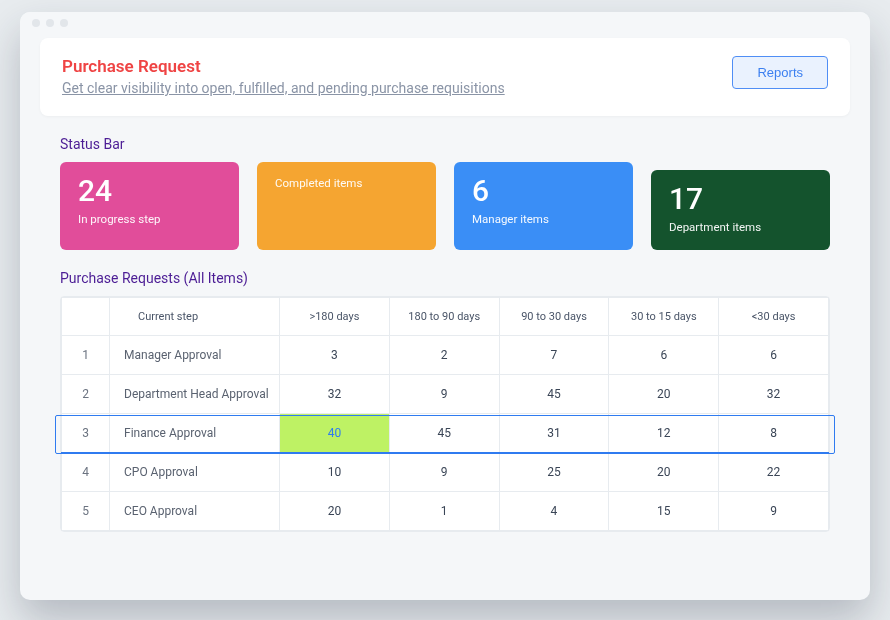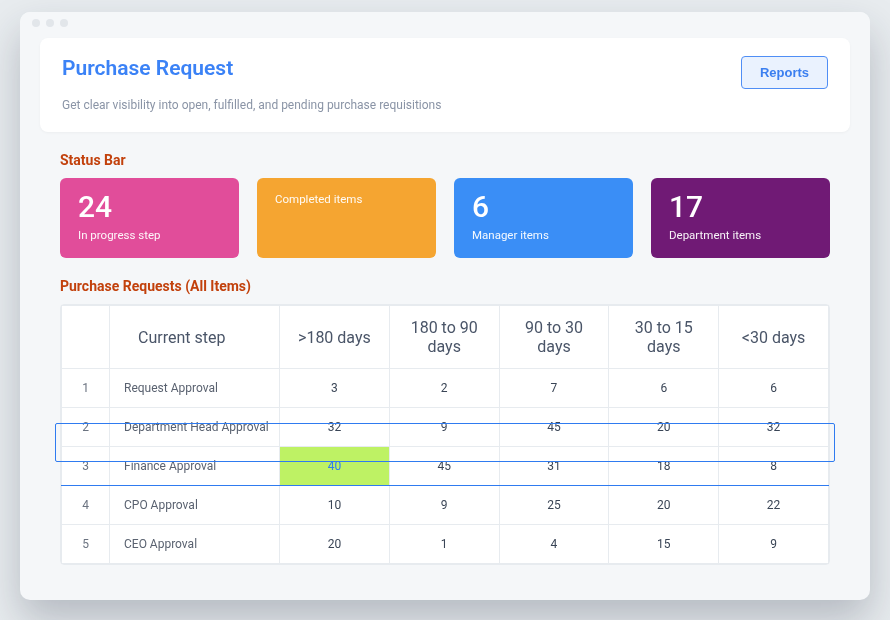--- a/index.html
+++ b/index.html
@@ -40,43 +40,44 @@
     margin: 4px 20px 0 20px;
     background: #fff;
     border-radius: 8px;
     padding: 18px 22px 20px 22px;
     display: flex;
     justify-content: space-between;
     align-items: flex-start;
     box-shadow: 0 1px 3px rgba(0,0,0,0.04);
   }
   .header-text h1 {
-    font-size: 21px;
+    font-size: 17px;
     font-weight: 600;
-    color: #3b82f6;
-    margin-bottom: 18px;
+    color: #ef4444;
+    margin-bottom: 4px;
   }
   .header-text p {
-    font-size: 12px;
+    font-size: 14px;
     color: #8a94a6;
+    text-decoration: underline;
   }
   .reports-btn {
     border: 1px solid #4f8ef5;
     background: #eaf2fe;
     color: #3b7ff0;
     font-size: 13px;
-    font-weight: 700;
-    padding: 8px 18px;
+    font-weight: 400;
+    padding: 8px 24px;
     border-radius: 4px;
     cursor: pointer;
   }
   .section-label {
     font-size: 14px;
-    font-weight: 700;
-    color: #c2410c;
+    font-weight: 400;
+    color: #4c1d95;
     margin: 20px 0 10px 40px;
   }
   .cards-row {
     display: flex;
     gap: 18px;
     padding: 0 40px;
   }
   .stat-card {
     flex: 1;
     border-radius: 6px;
@@ -89,21 +90,21 @@
     line-height: 1;
     margin-bottom: 6px;
   }
   .stat-card .lbl {
     font-size: 11.5px;
     opacity: 0.95;
   }
   .pink   { background: #e14d9a; }
   .orange { background: #f5a531; }
   .blue   { background: #3a8ef6; }
-  .green  { background: #701a75; }
+  .green  { background: #14532d; margin-top: 8px; }
 
   .table-wrap {
     margin: 0 40px 20px 40px;
     background: #fff;
     border: 1px solid #e7ebef;
     border-radius: 4px;
     overflow: visible;
     position: relative;
   }
   table {
@@ -114,21 +115,21 @@
     table-layout: fixed;
   }
   th, td {
     border: 1px solid #e7ebef;
     text-align: center;
     padding: 12px 8px;
     font-weight: 400;
   }
   th {
     color: #4a5568;
-    font-size: 16px;
+    font-size: 11px;
     font-weight: 400;
   }
   td.idx { width: 48px; color: #6b7380; }
   td.step { text-align: left; padding-left: 14px; color: #5a6270; }
   th.step { text-align: left; padding-left: 28px; }
 
   tr.highlight {
     position: relative;
   }
   tr.highlight td {
@@ -206,21 +207,21 @@
           <th>&gt;180 days</th>
           <th>180 to 90 days</th>
           <th>90 to 30 days</th>
           <th>30 to 15 days</th>
           <th>&lt;30 days</th>
         </tr>
       </thead>
       <tbody id="tbody">
           <tr>
             <td class="idx">1</td>
-            <td class="step">Request Approval</td>
+            <td class="step">Manager Approval</td>
             <td>3</td>
             <td>2</td>
             <td>7</td>
             <td>6</td>
             <td>6</td>
           </tr>
           <tr>
             <td class="idx">2</td>
             <td class="step">Department Head Approval</td>
             <td>32</td>
@@ -228,21 +229,21 @@
             <td>45</td>
             <td>20</td>
             <td>32</td>
           </tr>
           <tr class="highlight">
             <td class="idx">3</td>
             <td class="step">Finance Approval</td>
             <td class="hl-cell">40</td>
             <td>45</td>
             <td>31</td>
-            <td>18</td>
+            <td>12</td>
             <td>8</td>
           </tr>
           <tr>
             <td class="idx">4</td>
             <td class="step">CPO Approval</td>
             <td>10</td>
             <td>9</td>
             <td>25</td>
             <td>20</td>
             <td>22</td>

